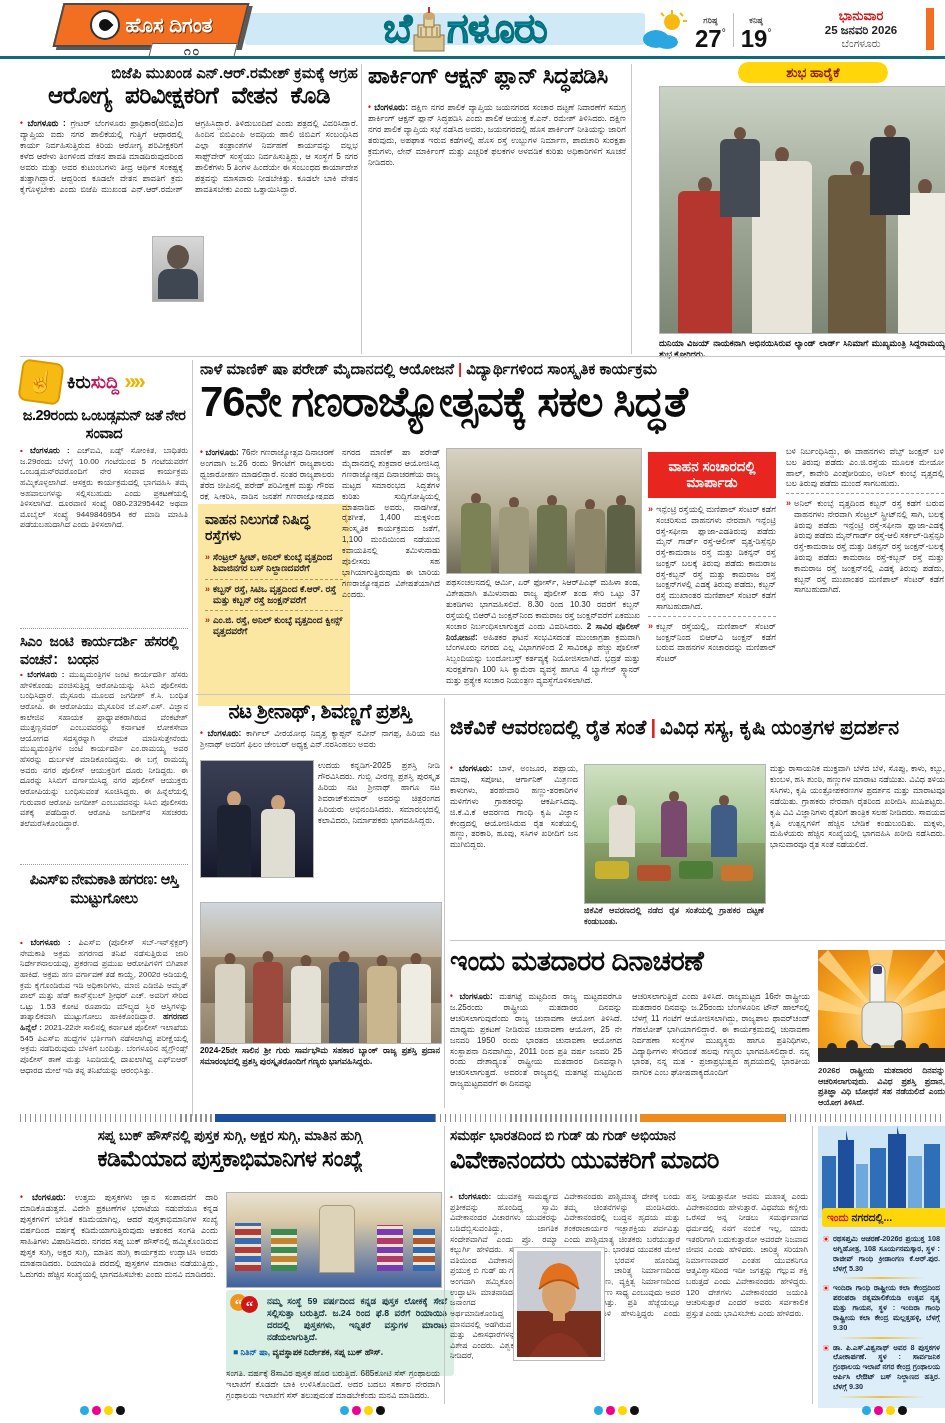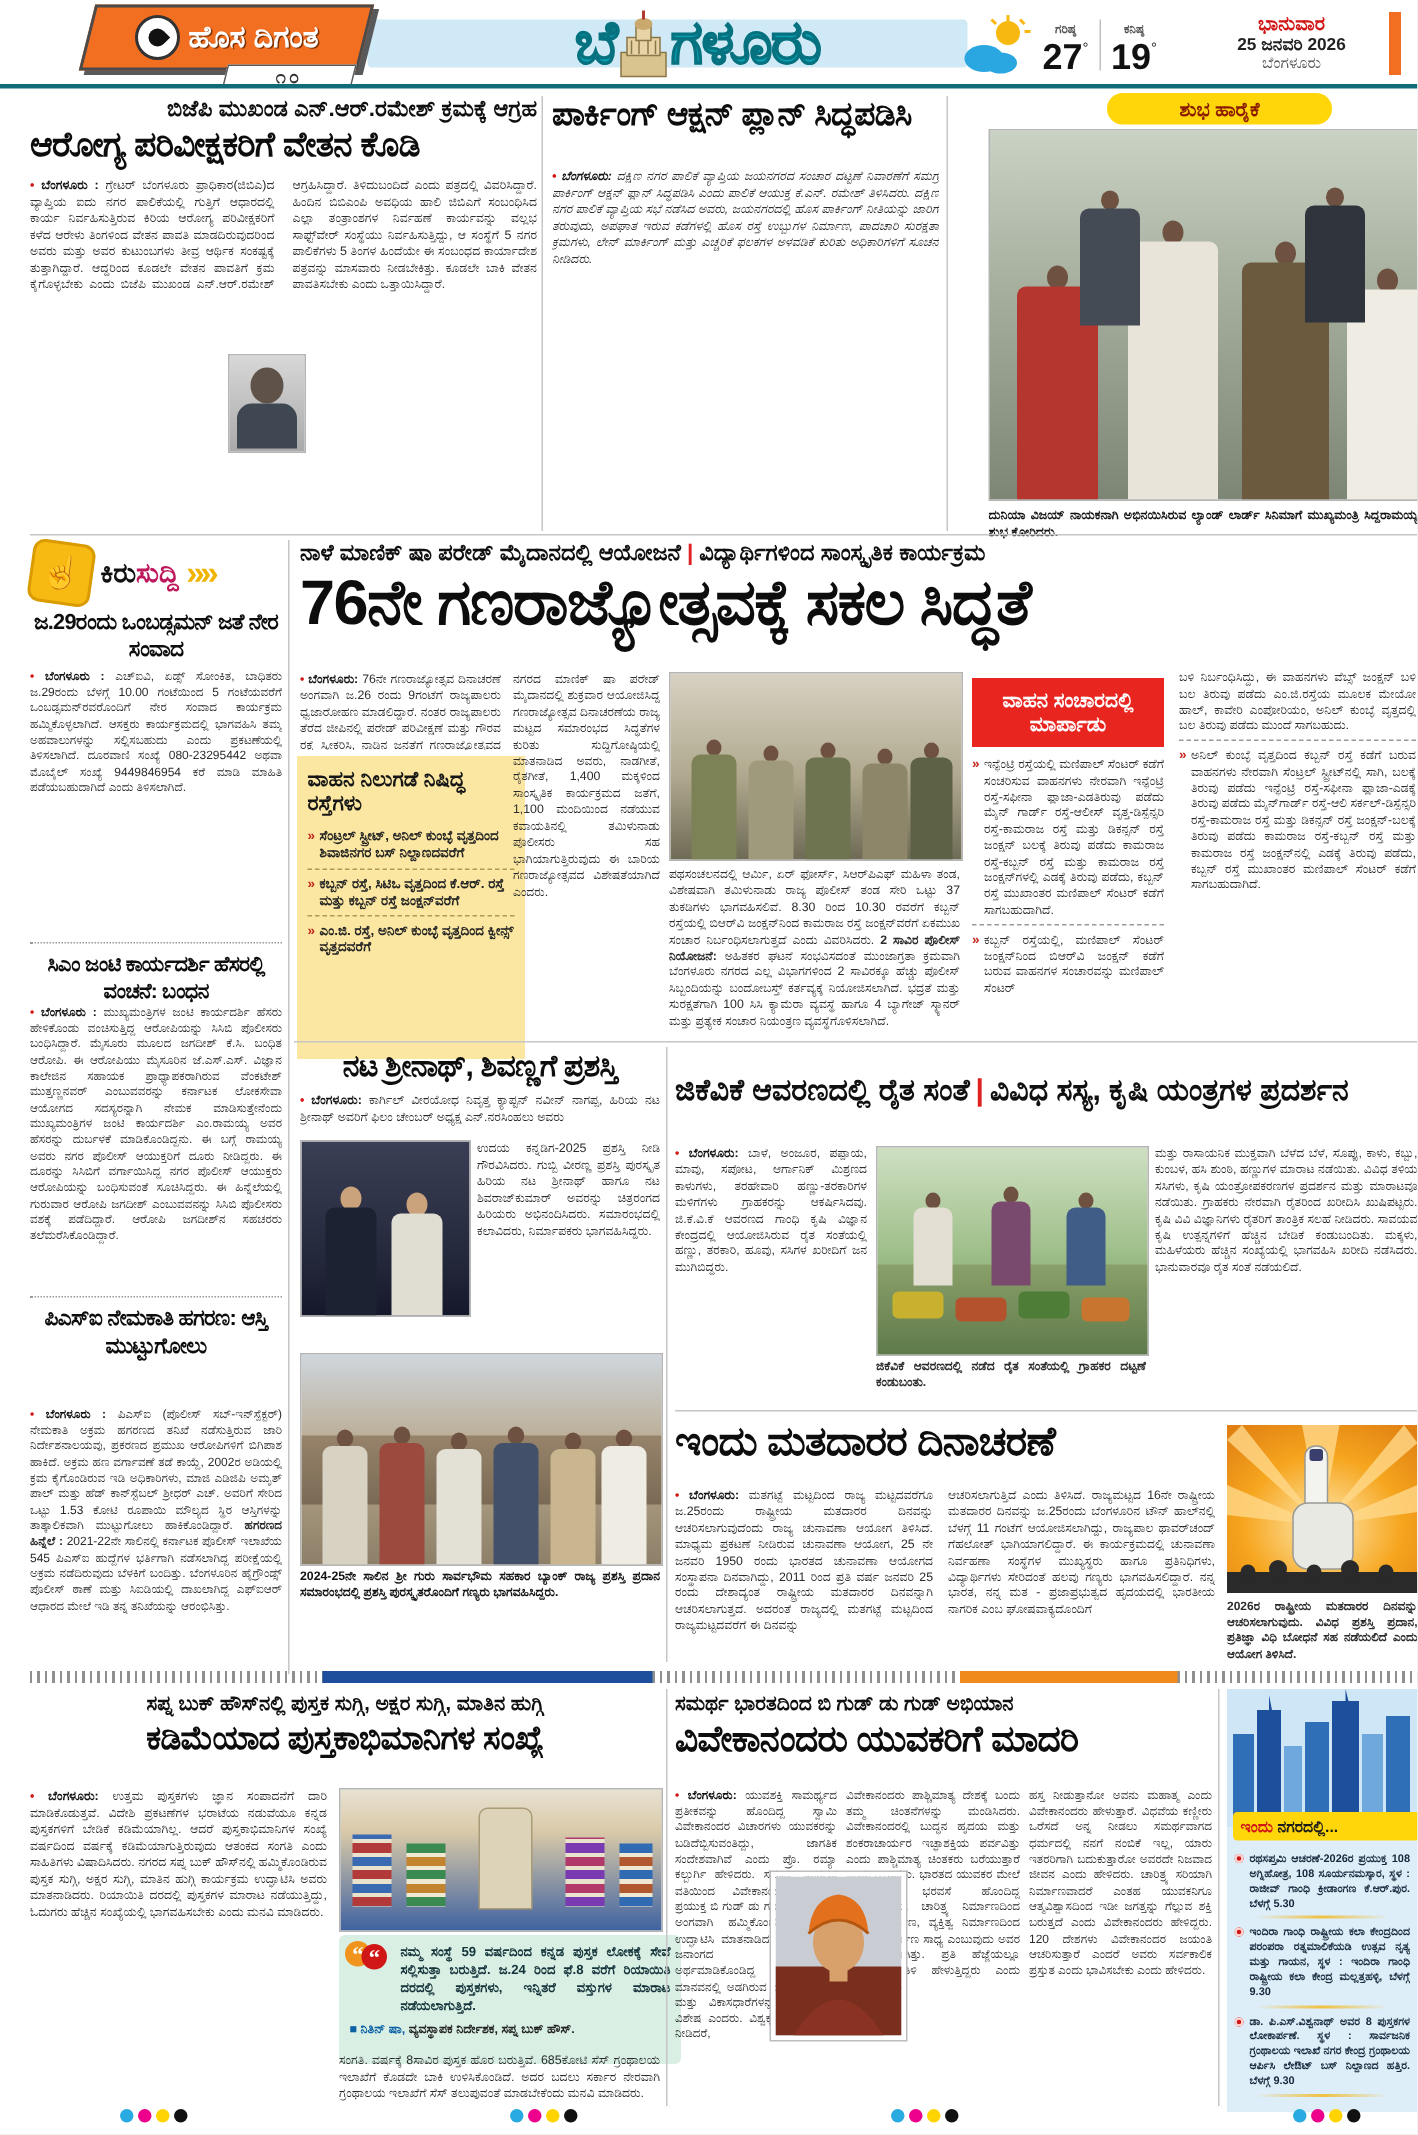--- a/index.html
+++ b/index.html
@@ -140,37 +140,37 @@
       <div class="dday">ಭಾನುವಾರ</div>
       <div class="ddate">25 ಜನವರಿ 2026</div>
       <div class="dplace">ಬೆಂಗಳೂರು</div>
     </div>
     <div class="abs" style="left:926px;top:8px;width:8px;height:42px;background:#f26f21;"></div>
     <div class="abs" style="left:0;top:56px;width:945px;height:2.5px;background:#0f6b79;"></div>
   </div>
 
   <div class="abs" style="left:20px;top:64px;width:338px;height:290px;">
     <div class="kick" style="font-size:15px;text-align:right;">ಬಿಜೆಪಿ ಮುಖಂಡ ಎನ್.ಆರ್.ರಮೇಶ್ ಕ್ರಮಕ್ಕೆ ಆಗ್ರಹ</div>
-    <div class="hl" style="font-size:23px;margin-top:2px;">ಆರೋಗ್ಯ ಪರಿವೀಕ್ಷಕರಿಗೆ ವೇತನ ಕೊಡಿ</div>
+    <div class="hl" style="font-size:23px;text-align:center;margin-top:2px;font-family:Liberation Mono, monospace;">ಆರೋಗ್ಯ ಪರಿವೀಕ್ಷಕರಿಗೆ ವೇತನ ಕೊಡಿ</div>
     <div class="bd" style="margin-top:8px;column-count:2;column-gap:12px;height:228px;">
       <span class="dl">ಬೆಂಗಳೂರು :</span>
       <span>ಗ್ರೇಟರ್ ಬೆಂಗಳೂರು ಪ್ರಾಧಿಕಾರ(ಜಿಬಿಎ)ದ ವ್ಯಾಪ್ತಿಯ ಐದು ನಗರ ಪಾಲಿಕೆಯಲ್ಲಿ ಗುತ್ತಿಗೆ ಆಧಾರದಲ್ಲಿ ಕಾರ್ಯ ನಿರ್ವಹಿಸುತ್ತಿರುವ ಕಿರಿಯ ಆರೋಗ್ಯ ಪರಿವೀಕ್ಷಕರಿಗೆ ಕಳೆದ ಆರೇಳು ತಿಂಗಳಿಂದ ವೇತನ ಪಾವತಿ ಮಾಡದಿರುವುದರಿಂದ ಅವರು ಮತ್ತು ಅವರ ಕುಟುಂಬಗಳು ತೀವ್ರ ಆರ್ಥಿಕ ಸಂಕಷ್ಟಕ್ಕೆ ತುತ್ತಾಗಿದ್ದಾರೆ. ಆದ್ದರಿಂದ ಕೂಡಲೇ ವೇತನ ಪಾವತಿಗೆ ಕ್ರಮ ಕೈಗೊಳ್ಳಬೇಕು ಎಂದು ಬಿಜೆಪಿ ಮುಖಂಡ ಎನ್.ಆರ್.ರಮೇಶ್ ಆಗ್ರಹಿಸಿದ್ದಾರೆ.</span>
       <span>ತಿಳಿದುಬಂದಿದೆ ಎಂದು ಪತ್ರದಲ್ಲಿ ವಿವರಿಸಿದ್ದಾರೆ. ಹಿಂದಿನ ಬಿಬಿಎಂಪಿ ಅವಧಿಯ ಹಾಲಿ ಜಿಬಿಎಗೆ ಸಂಬಂಧಿಸಿದ ಎಲ್ಲಾ ತಂತ್ರಾಂಶಗಳ ನಿರ್ವಹಣೆ ಕಾರ್ಯವನ್ನು ವಲ್ಲಭ ಸಾಫ್ಟ್‌ವೇರ್ ಸಂಸ್ಥೆಯು ನಿರ್ವಹಿಸುತ್ತಿದ್ದು, ಆ ಸಂಸ್ಥೆಗೆ 5 ನಗರ ಪಾಲಿಕೆಗಳು 5 ತಿಂಗಳ ಹಿಂದೆಯೇ ಈ ಸಂಬಂಧದ ಕಾರ್ಯಾದೇಶ ಪತ್ರವನ್ನು ಮಾಸವಾರು ನೀಡಬೇಕಿತ್ತು. ಕೂಡಲೇ ಬಾಕಿ ವೇತನ ಪಾವತಿಸಬೇಕು ಎಂದು ಒತ್ತಾಯಿಸಿದ್ದಾರೆ.</span>
     </div>
     <div class="ph ph-portrait" style="left:132px;top:172px;width:50px;height:64px;">
       <span style="position:absolute;left:50%;top:8px;transform:translateX(-50%);width:22px;height:24px;border-radius:50%;background:#5f5248;"></span>
       <span style="position:absolute;left:50%;top:32px;transform:translateX(-50%);width:40px;height:30px;border-radius:10px 10px 0 0;background:#3e4752;"></span>
     </div>
   </div>
 
   <div class="vr" style="left:361px;top:64px;height:290px;"></div>
 
   <div class="abs" style="left:368px;top:64px;width:258px;height:290px;">
     <div class="hl" style="font-size:22px;line-height:1.12;">ಪಾರ್ಕಿಂಗ್ ಆಕ್ಷನ್ ಪ್ಲಾನ್ ಸಿದ್ಧಪಡಿಸಿ</div>
-    <div class="bd" style="margin-top:23px;height:228px;font-style:italic;">
+    <div class="bd" style="margin-top:13px;height:228px;">
       <span class="dl">ಬೆಂಗಳೂರು:</span>
       <span>ದಕ್ಷಿಣ ನಗರ ಪಾಲಿಕೆ ವ್ಯಾಪ್ತಿಯ ಜಯನಗರದ ಸಂಚಾರ ದಟ್ಟಣೆ ನಿವಾರಣೆಗೆ ಸಮಗ್ರ ಪಾರ್ಕಿಂಗ್ ಆಕ್ಷನ್ ಪ್ಲಾನ್ ಸಿದ್ಧಪಡಿಸಿ ಎಂದು ಪಾಲಿಕೆ ಆಯುಕ್ತ ಕೆ.ಎನ್. ರಮೇಶ್ ತಿಳಿಸಿದರು. ದಕ್ಷಿಣ ನಗರ ಪಾಲಿಕೆ ವ್ಯಾಪ್ತಿಯ ಸಭೆ ನಡೆಸಿದ ಅವರು, ಜಯನಗರದಲ್ಲಿ ಹೊಸ ಪಾರ್ಕಿಂಗ್ ನೀತಿಯನ್ನು ಜಾರಿಗೆ ತರುವುದು, ಅಪಘಾತ ಇರುವ ಕಡೆಗಳಲ್ಲಿ ಹೊಸ ರಸ್ತೆ ಉಬ್ಬುಗಳ ನಿರ್ಮಾಣ, ಪಾದಚಾರಿ ಸುರಕ್ಷತಾ ಕ್ರಮಗಳು, ಲೇನ್ ಮಾರ್ಕಿಂಗ್ ಮತ್ತು ಎಚ್ಚರಿಕೆ ಫಲಕಗಳ ಅಳವಡಿಕೆ ಕುರಿತು ಅಧಿಕಾರಿಗಳಿಗೆ ಸೂಚನೆ ನೀಡಿದರು.</span>
     </div>
   </div>
 
   <div class="vr" style="left:631px;top:64px;height:290px;"></div>
 
   <div class="abs" style="left:637px;top:62px;width:308px;height:294px;padding-left:22px;">
     <div class="badge" style="width:150px;height:21px;margin:0 auto;">
       <span>ಶುಭ ಹಾರೈಕೆ</span>
@@ -211,21 +211,21 @@
     <span class="kiru-title"><span>ಕಿರು</span><span class="kiru-red">ಸುದ್ದಿ</span></span>
     <span class="chev">»»</span>
   </div>
   <div class="abs hl" style="left:20px;top:406px;width:168px;font-size:14.5px;text-align:center;line-height:1.25;">ಜ.29ರಂದು ಒಂಬಡ್ಸಮನ್ ಜತೆ ನೇರ ಸಂವಾದ</div>
   <div class="abs bd" style="left:20px;top:446px;width:168px;height:178px;font-size:8px;">
     <span class="dl">ಬೆಂಗಳೂರು :</span>
     <span>ಎಚ್‌ಐವಿ, ಏಡ್ಸ್ ಸೋಂಕಿತ, ಬಾಧಿತರು ಜ.29ರಂದು ಬೆಳಗ್ಗೆ 10.00 ಗಂಟೆಯಿಂದ 5 ಗಂಟೆಯವರೆಗೆ ಒಂಬಡ್ಸಮನ್‌ರವರೊಂದಿಗೆ ನೇರ ಸಂವಾದ ಕಾರ್ಯಕ್ರಮ ಹಮ್ಮಿಕೊಳ್ಳಲಾಗಿದೆ. ಆಸಕ್ತರು ಕಾರ್ಯಕ್ರಮದಲ್ಲಿ ಭಾಗವಹಿಸಿ ತಮ್ಮ ಅಹವಾಲುಗಳನ್ನು ಸಲ್ಲಿಸಬಹುದು ಎಂದು ಪ್ರಕಟಣೆಯಲ್ಲಿ ತಿಳಿಸಲಾಗಿದೆ. ದೂರವಾಣಿ ಸಂಖ್ಯೆ 080-23295442 ಅಥವಾ ಮೊಬೈಲ್ ಸಂಖ್ಯೆ 9449846954 ಕರೆ ಮಾಡಿ ಮಾಹಿತಿ ಪಡೆಯಬಹುದಾಗಿದೆ ಎಂದು ತಿಳಿಸಲಾಗಿದೆ.</span>
   </div>
   <div class="dotr" style="left:20px;top:628px;width:168px;"></div>
 
-  <div class="abs hl" style="left:20px;top:634px;width:168px;font-size:14px;text-align:center;line-height:1.25;">ಸಿಎಂ ಜಂಟಿ ಕಾರ್ಯದರ್ಶಿ ಹೆಸರಲ್ಲಿ ವಂಚನೆ: ಬಂಧನ</div>
+  <div class="abs hl" style="left:20px;top:634px;width:168px;font-size:14px;line-height:1.25;font-family:Liberation Mono, monospace;">ಸಿಎಂ ಜಂಟಿ ಕಾರ್ಯದರ್ಶಿ ಹೆಸರಲ್ಲಿ ವಂಚನೆ: ಬಂಧನ</div>
   <div class="abs bd" style="left:20px;top:670px;width:168px;height:192px;font-size:8px;">
     <span class="dl">ಬೆಂಗಳೂರು :</span>
     <span>ಮುಖ್ಯಮಂತ್ರಿಗಳ ಜಂಟಿ ಕಾರ್ಯದರ್ಶಿ ಹೆಸರು ಹೇಳಿಕೊಂಡು ವಂಚಿಸುತ್ತಿದ್ದ ಆರೋಪಿಯನ್ನು ಸಿಸಿಬಿ ಪೊಲೀಸರು ಬಂಧಿಸಿದ್ದಾರೆ. ಮೈಸೂರು ಮೂಲದ ಜಗದೀಶ್ ಕೆ.ಸಿ. ಬಂಧಿತ ಆರೋಪಿ. ಈ ಆರೋಪಿಯು ಮೈಸೂರಿನ ಜೆ.ಎಸ್.ಎಸ್. ವಿಜ್ಞಾನ ಕಾಲೇಜಿನ ಸಹಾಯಕ ಪ್ರಾಧ್ಯಾಪಕರಾಗಿರುವ ವೆಂಕಟೇಶ್ ಮುತ್ತಣ್ಣನವರ್ ಎಂಬುವವರನ್ನು ಕರ್ನಾಟಕ ಲೋಕಸೇವಾ ಆಯೋಗದ ಸದಸ್ಯರನ್ನಾಗಿ ನೇಮಕ ಮಾಡಿಸುತ್ತೇನೆಂದು ಮುಖ್ಯಮಂತ್ರಿಗಳ ಜಂಟಿ ಕಾರ್ಯದರ್ಶಿ ಎಂ.ರಾಮಯ್ಯ ಅವರ ಹೆಸರನ್ನು ದುರ್ಬಳಕೆ ಮಾಡಿಕೊಂಡಿದ್ದನು. ಈ ಬಗ್ಗೆ ರಾಮಯ್ಯ ಅವರು ನಗರ ಪೊಲೀಸ್ ಆಯುಕ್ತರಿಗೆ ದೂರು ನೀಡಿದ್ದರು. ಈ ದೂರನ್ನು ಸಿಸಿಬಿಗೆ ವರ್ಗಾಯಿಸಿದ್ದ ನಗರ ಪೊಲೀಸ್ ಆಯುಕ್ತರು ಆರೋಪಿಯನ್ನು ಬಂಧಿಸುವಂತೆ ಸೂಚಿಸಿದ್ದರು. ಈ ಹಿನ್ನೆಲೆಯಲ್ಲಿ ಗುರುವಾರ ಆರೋಪಿ ಜಗದೀಶ್ ಎಂಬುವವನನ್ನು ಸಿಸಿಬಿ ಪೊಲೀಸರು ವಶಕ್ಕೆ ಪಡೆದಿದ್ದಾರೆ. ಆರೋಪಿ ಜಗದೀಶ್‌ನ ಸಹಚರರು ತಲೆಮರೆಸಿಕೊಂಡಿದ್ದಾರೆ.</span>
   </div>
   <div class="dotr" style="left:20px;top:864px;width:168px;"></div>
 
   <div class="abs hl" style="left:20px;top:870px;width:168px;font-size:14.5px;text-align:center;line-height:1.3;">ಪಿಎಸ್ಐ ನೇಮಕಾತಿ ಹಗರಣ: ಆಸ್ತಿ ಮುಟ್ಟುಗೋಲು</div>
   <div class="abs bd" style="left:20px;top:938px;width:168px;height:176px;font-size:8px;">
     <span class="dl">ಬೆಂಗಳೂರು :</span>
     <span>ಪಿಎಸ್ಐ (ಪೊಲೀಸ್ ಸಬ್-ಇನ್‌ಸ್ಪೆಕ್ಟರ್) ನೇಮಕಾತಿ ಅಕ್ರಮ ಹಗರಣದ ತನಿಖೆ ನಡೆಸುತ್ತಿರುವ ಜಾರಿ ನಿರ್ದೇಶನಾಲಯವು, ಪ್ರಕರಣದ ಪ್ರಮುಖ ಆರೋಪಿಗಳಿಗೆ ಬಿಗಿಪಾಶ ಹಾಕಿದೆ. ಅಕ್ರಮ ಹಣ ವರ್ಗಾವಣೆ ತಡೆ ಕಾಯ್ದೆ, 2002ರ ಅಡಿಯಲ್ಲಿ ಕ್ರಮ ಕೈಗೊಂಡಿರುವ ಇಡಿ ಅಧಿಕಾರಿಗಳು, ಮಾಜಿ ಎಡಿಜಿಪಿ ಅಮೃತ್ ಪಾಲ್ ಮತ್ತು ಹೆಡ್ ಕಾನ್‌ಸ್ಟೆಬಲ್ ಶ್ರೀಧರ್ ಎಚ್. ಅವರಿಗೆ ಸೇರಿದ ಒಟ್ಟು 1.53 ಕೋಟಿ ರೂಪಾಯಿ ಮೌಲ್ಯದ ಸ್ಥಿರ ಆಸ್ತಿಗಳನ್ನು ತಾತ್ಕಾಲಿಕವಾಗಿ ಮುಟ್ಟುಗೋಲು ಹಾಕಿಕೊಂಡಿದ್ದಾರೆ.</span>

